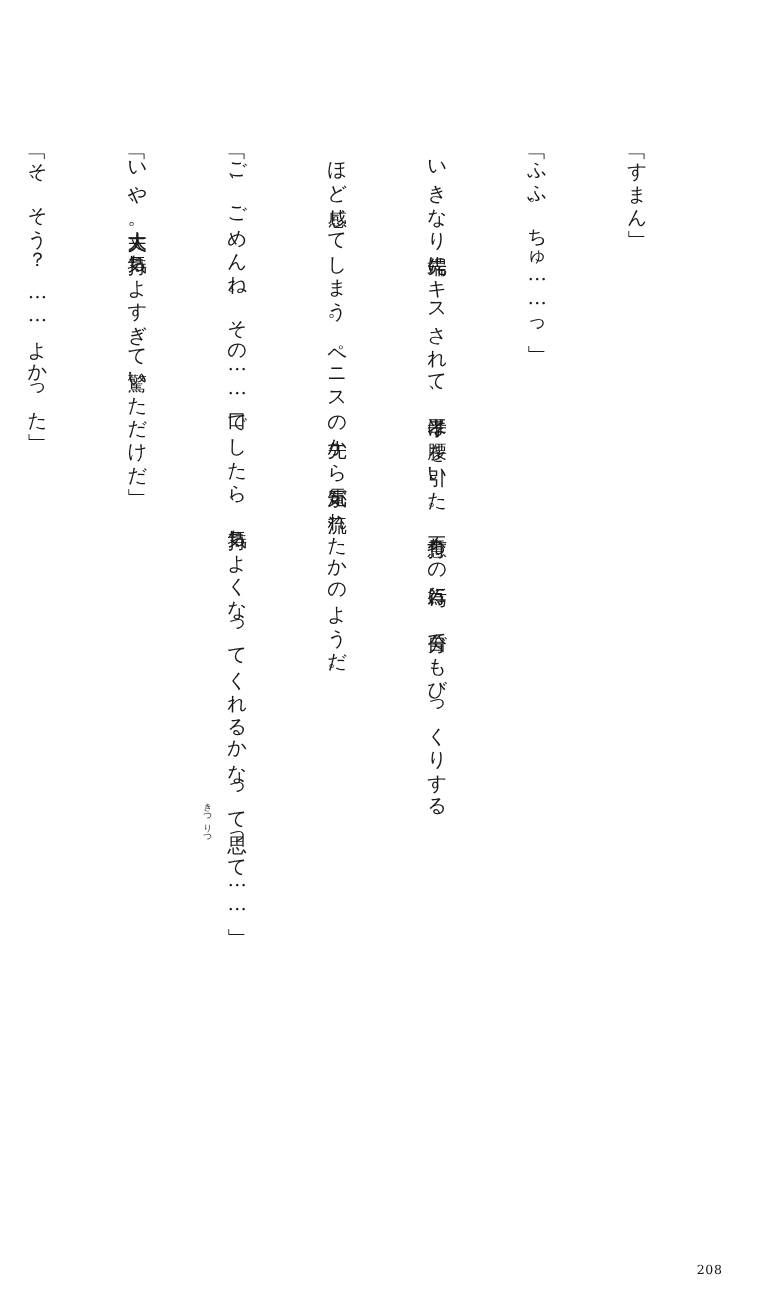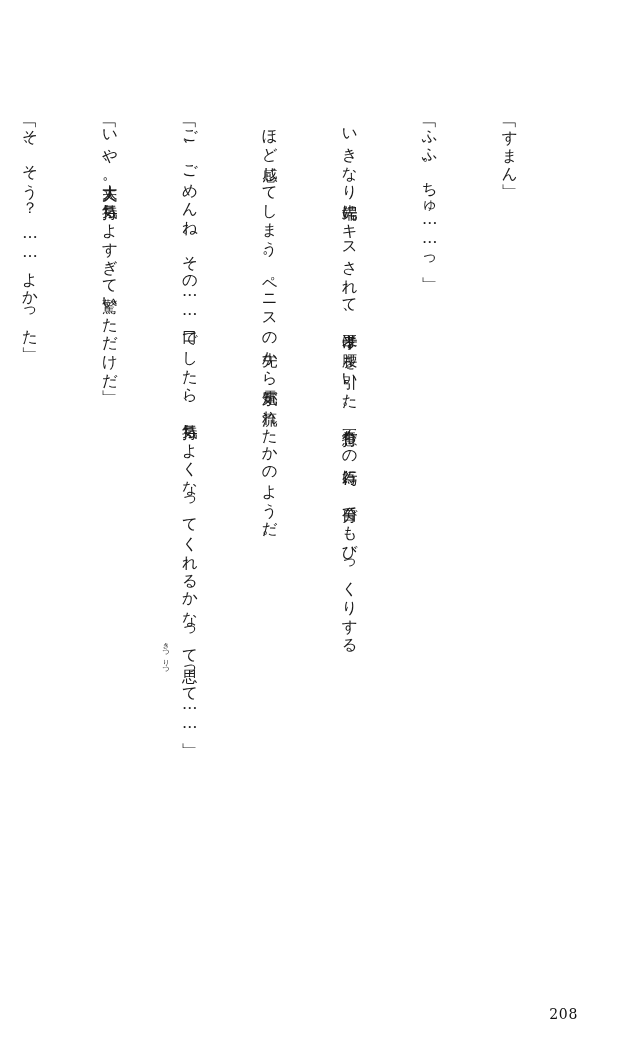--- a/index.html
+++ b/index.html
@@ -60,21 +60,21 @@
     -webkit-writing-mode: vertical-rl;
     text-orientation: upright;
     letter-spacing: 0.05em;
     color: #2a2a2a;
   }
 
   #page-number {
     position: absolute;
     right: 44px;
     bottom: 28px;
-    font-size: 14px;
+    font-size: 10px;
     letter-spacing: 0.05em;
     font-family: "DejaVu Serif", "Liberation Serif", serif;
     color: #111;
   }
 </style>
 </head>
 <body>
 
 <div id="page">
 

